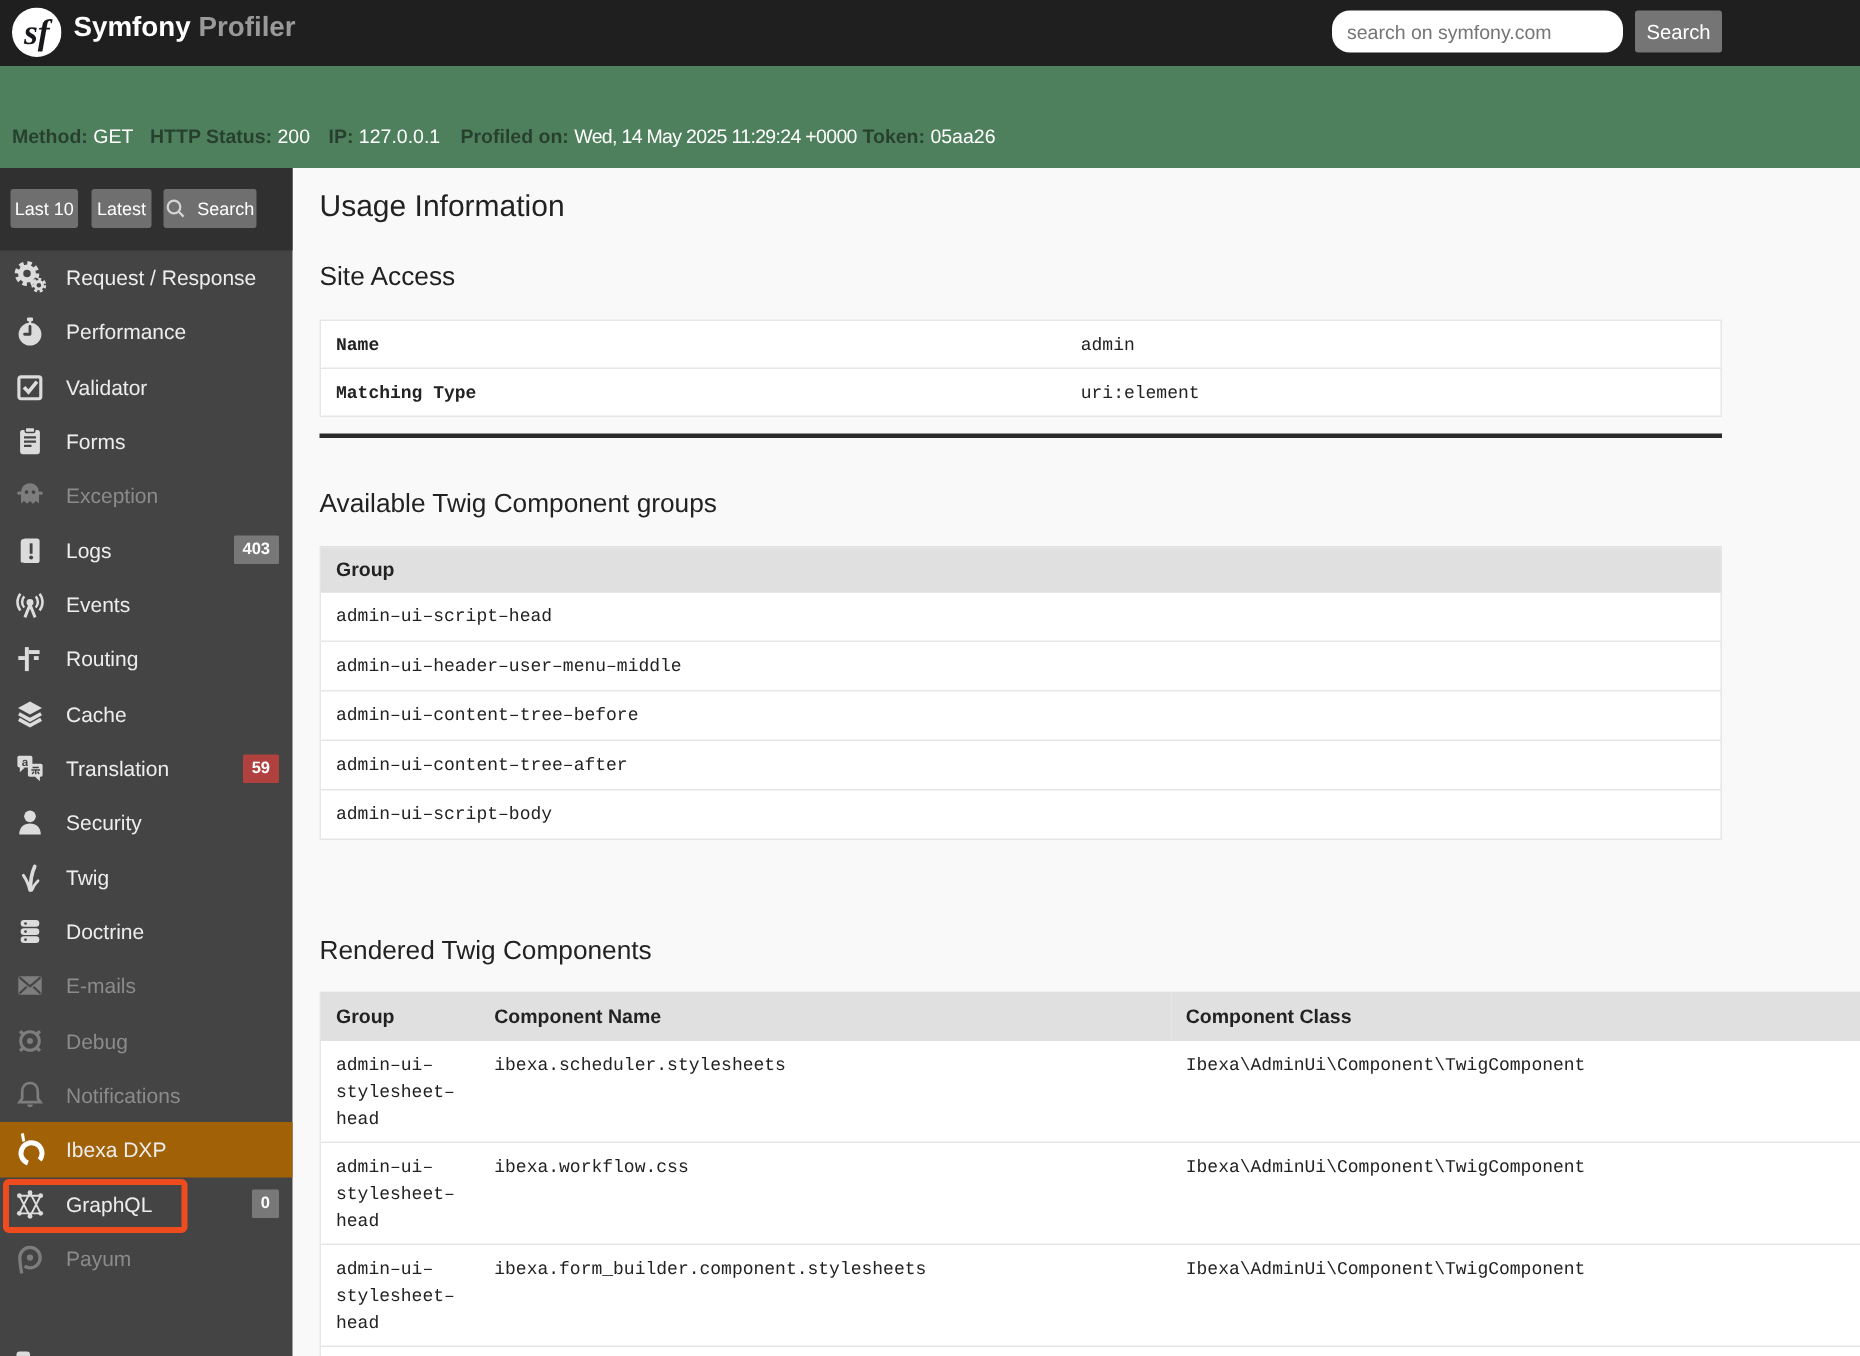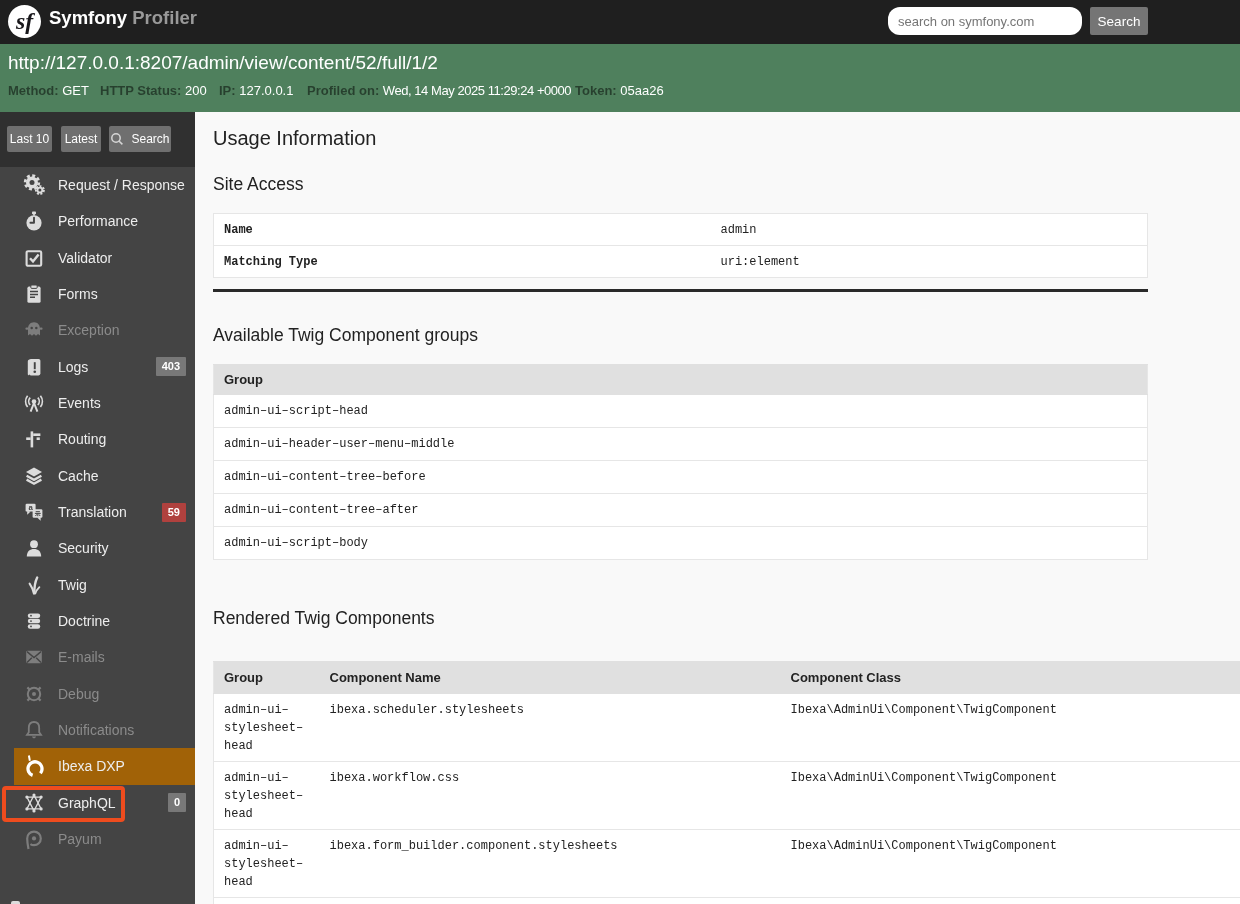--- a/index.html
+++ b/index.html
@@ -21,21 +21,21 @@
 #url { position:absolute; left:8px; top:9px; font-size:19px; color:#fff; line-height:1; font-weight:normal; }
 .meta { position:absolute; top:39.5px; font-size:13px; color:#fff; line-height:1; white-space:nowrap; }
 .meta b { color:rgba(0,0,0,0.5); }
 
 
 #sidebar { position:absolute; left:0; top:112px; width:195px; height:792px; background:#444; }
 #shortcuts { position:absolute; left:0; top:0; width:195px; height:55px; background:#303030;text-align:center; }
 .sbtn { position:absolute; top:14px; height:26px; background:#6f6f6f; border-radius:2px; color:#fff;
   font-size:12px; display:flex; align-items:center; justify-content:center; line-height:1; }
 #menu { position:absolute; left:0; top:55px; width:195px; }
-.mi { height:36.33px; display:flex; align-items:center; padding-left:9px;margin-left:14px; }
+.mi { height:36.33px; display:flex; align-items:center; padding-left:9px; }
 .mi .ic { flex:0 0 22px; }
 .ml { margin-left:13px; font-size:14px; color:#ededed; }
 .mi.dim .ml { color:#8b8b8b; }
 .mi.sel { background:#a16207; }
 .badge { margin-left:auto; margin-right:9px; font-size:11px; font-weight:bold; color:#fff;
   padding:4px 6px; border-radius:1px; line-height:1; }
 .badge.gray { background:#787878; }
 .badge.red { background:#b0413e; }
 #redbox { position:absolute; left:2px; top:674px; width:123px; height:36px; border:4px solid #ee4c1e;
   border-radius:4px; }
@@ -67,21 +67,20 @@
   <div id="logo"><svg width="33" height="33" viewBox="0 0 50 50">
         <circle cx="25" cy="25" r="25" fill="#fff"></circle>
         <text x="25" y="37" text-anchor="middle" font-family="Liberation Serif" font-style="italic" font-weight="bold" font-size="36" fill="#18171b">sf</text>
       </svg></div>
   <div id="title">Symfony <span>Profiler</span></div>
   <input id="sin" placeholder="search on symfony.com" style="">
   <button id="sbtn">Search</button>
 </div>
 
 <div id="summary">
-  <div id="url">http://127.0.0.1:8207/admin/view/content/52/full/1/2</div>
   <div class="meta" style="left:8px"><b>Method:</b> GET</div>
   <div class="meta" style="left:100px"><b>HTTP Status:</b> 200</div>
   <div class="meta" style="left:219px"><b>IP:</b> 127.0.0.1</div>
   <div class="meta" style="left:307px"><b>Profiled on:</b> <span style="letter-spacing:-0.45px">Wed, 14 May 2025 11:29:24 +0000</span></div>
   <div class="meta" style="left:575px"><b>Token:</b> 05aa26</div>
 </div>
 
 <div id="sidebar">
   <div id="shortcuts">
     <div class="sbtn" style="left:7px; width:45px;">Last 10</div>
@@ -300,21 +299,21 @@
           <td>admin–ui–content–tree–before</td>
         </tr>
 <tr>
           <td>admin–ui–content–tree–after</td>
         </tr>
 <tr>
           <td>admin–ui–script–body</td>
         </tr>
   </tbody>
     </table>
-  <h3 style="top:498px">Rendered Twig Components</h3>
+  <h3 style="top:513px">Rendered Twig Components</h3>
   <table id="t3">
     <tbody>
         <tr>
           <th class="c1">Group</th>
           <th class="c2">Component Name</th>
           <th>Component Class</th>
         </tr>
 <tr>
           <td>admin–ui–<br>stylesheet–<br>head</td>
           <td class="top">ibexa.scheduler.stylesheets</td>

